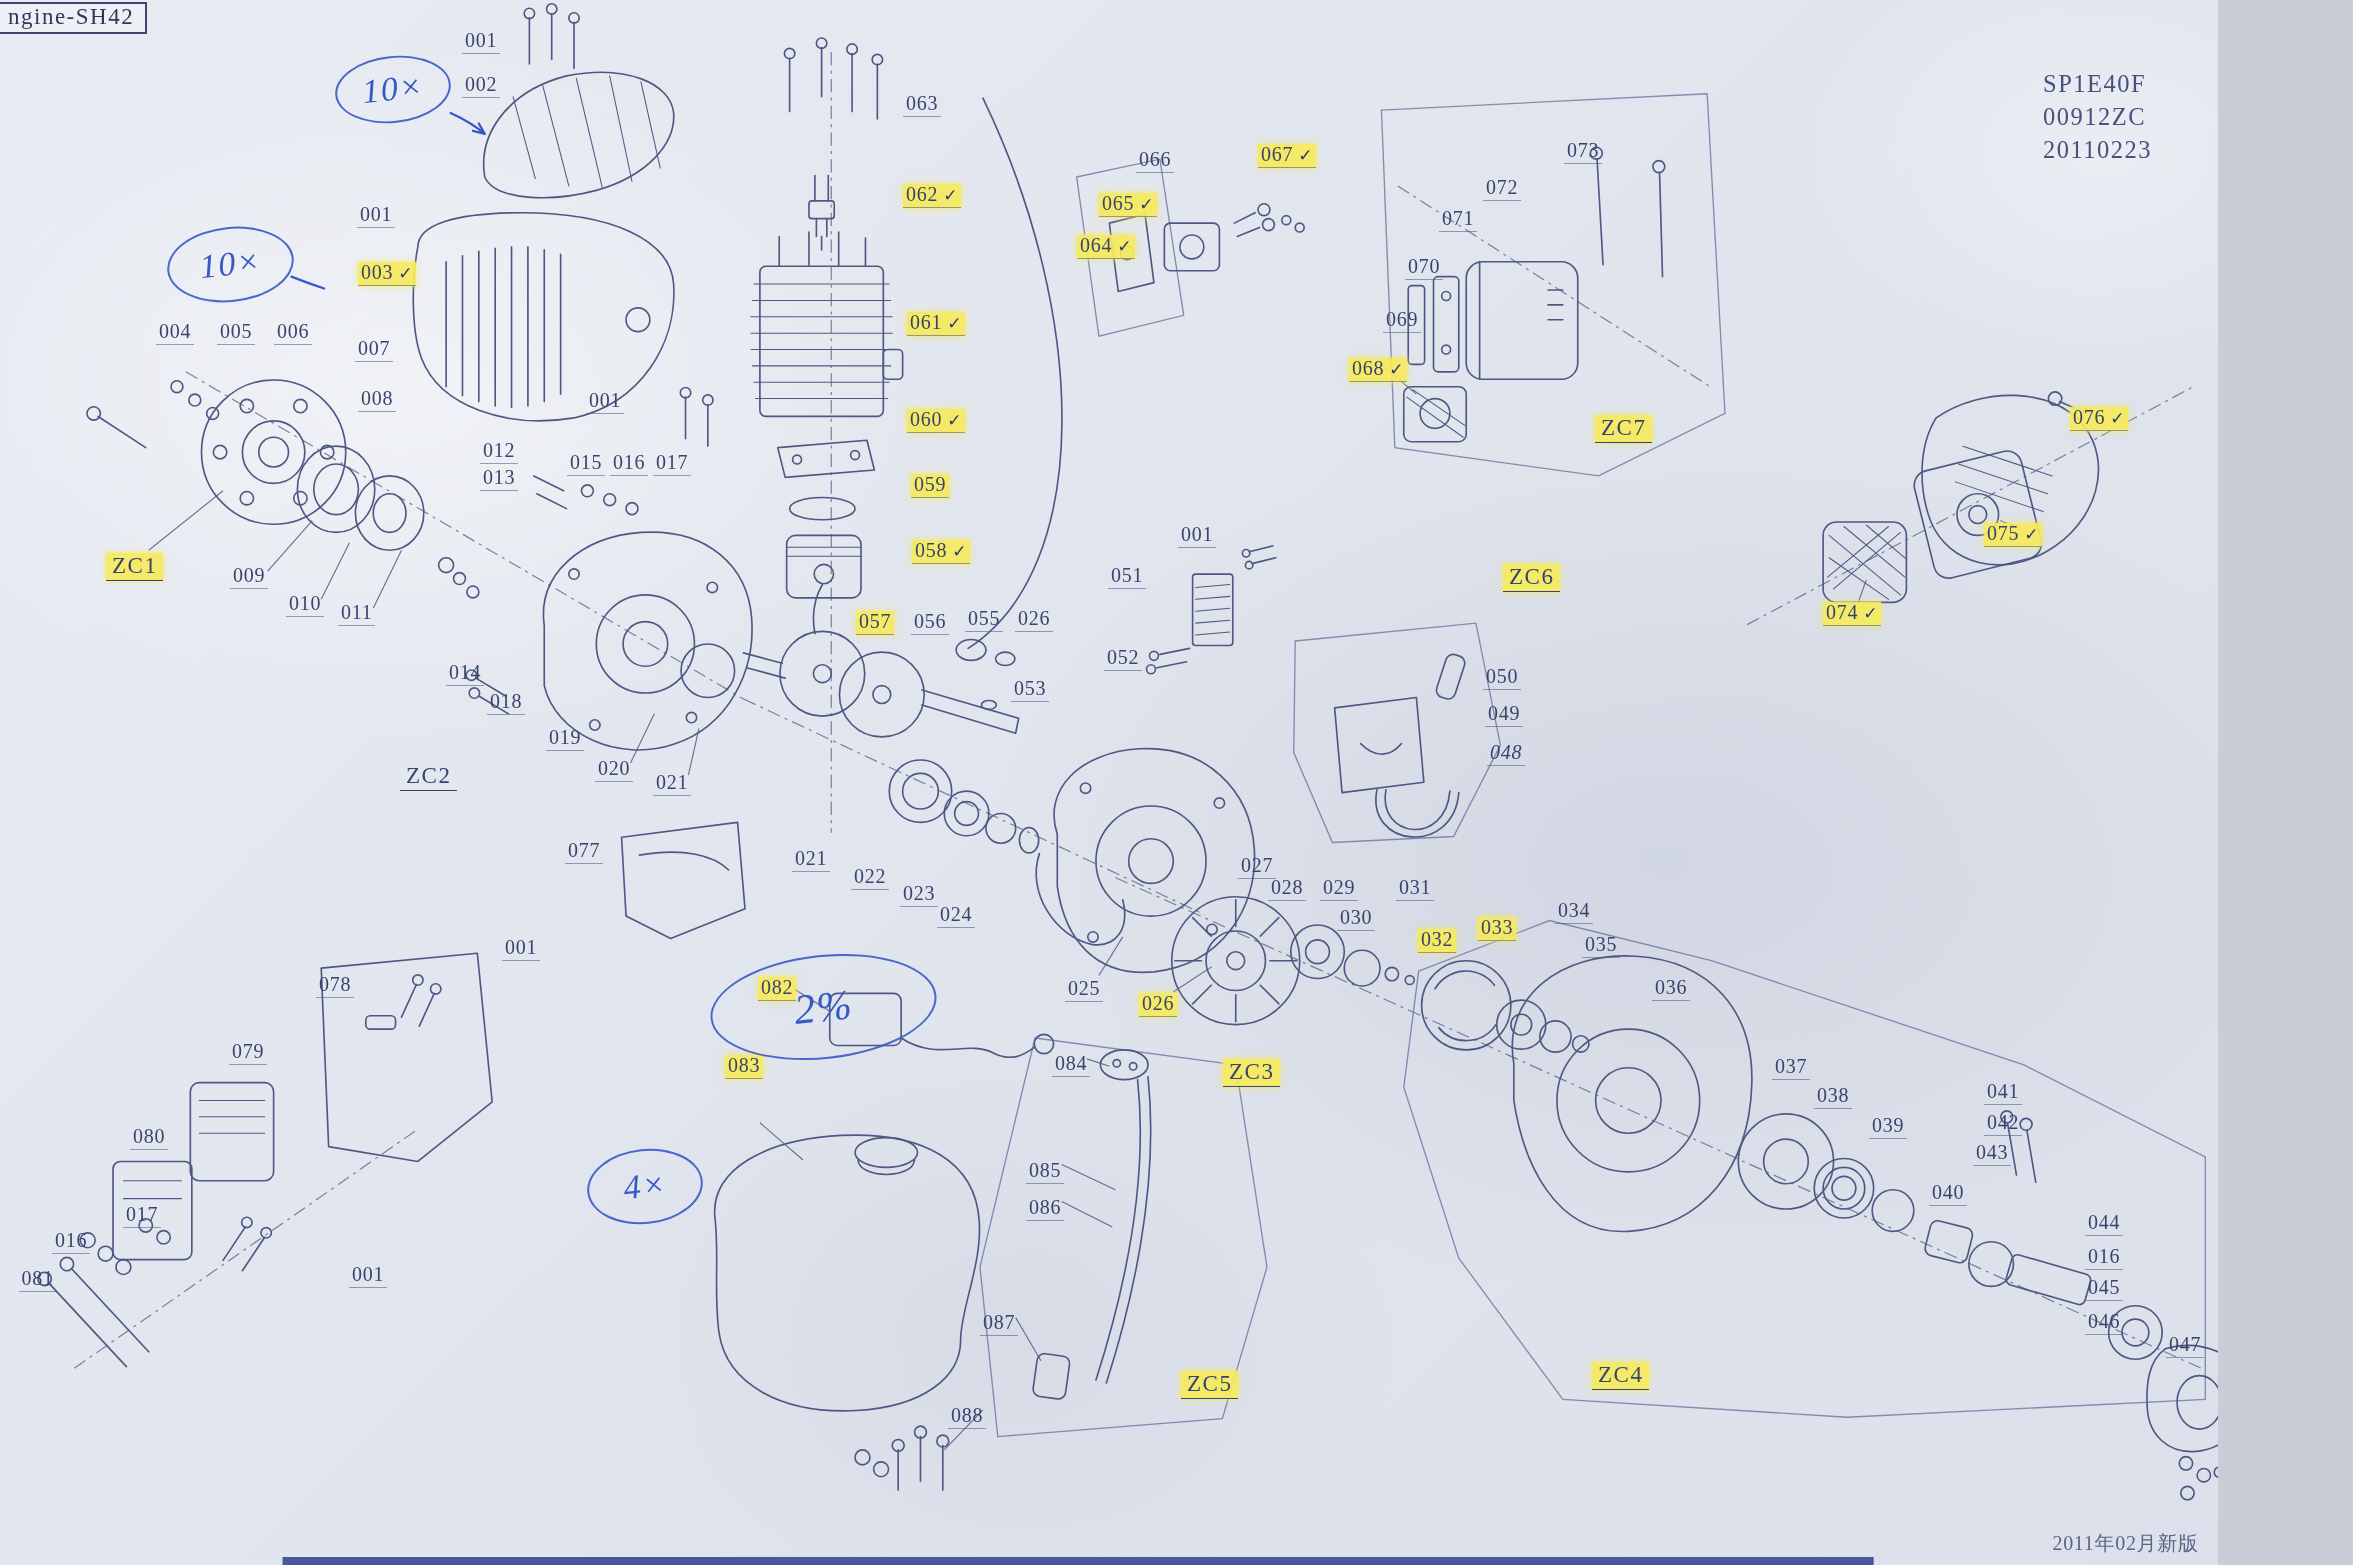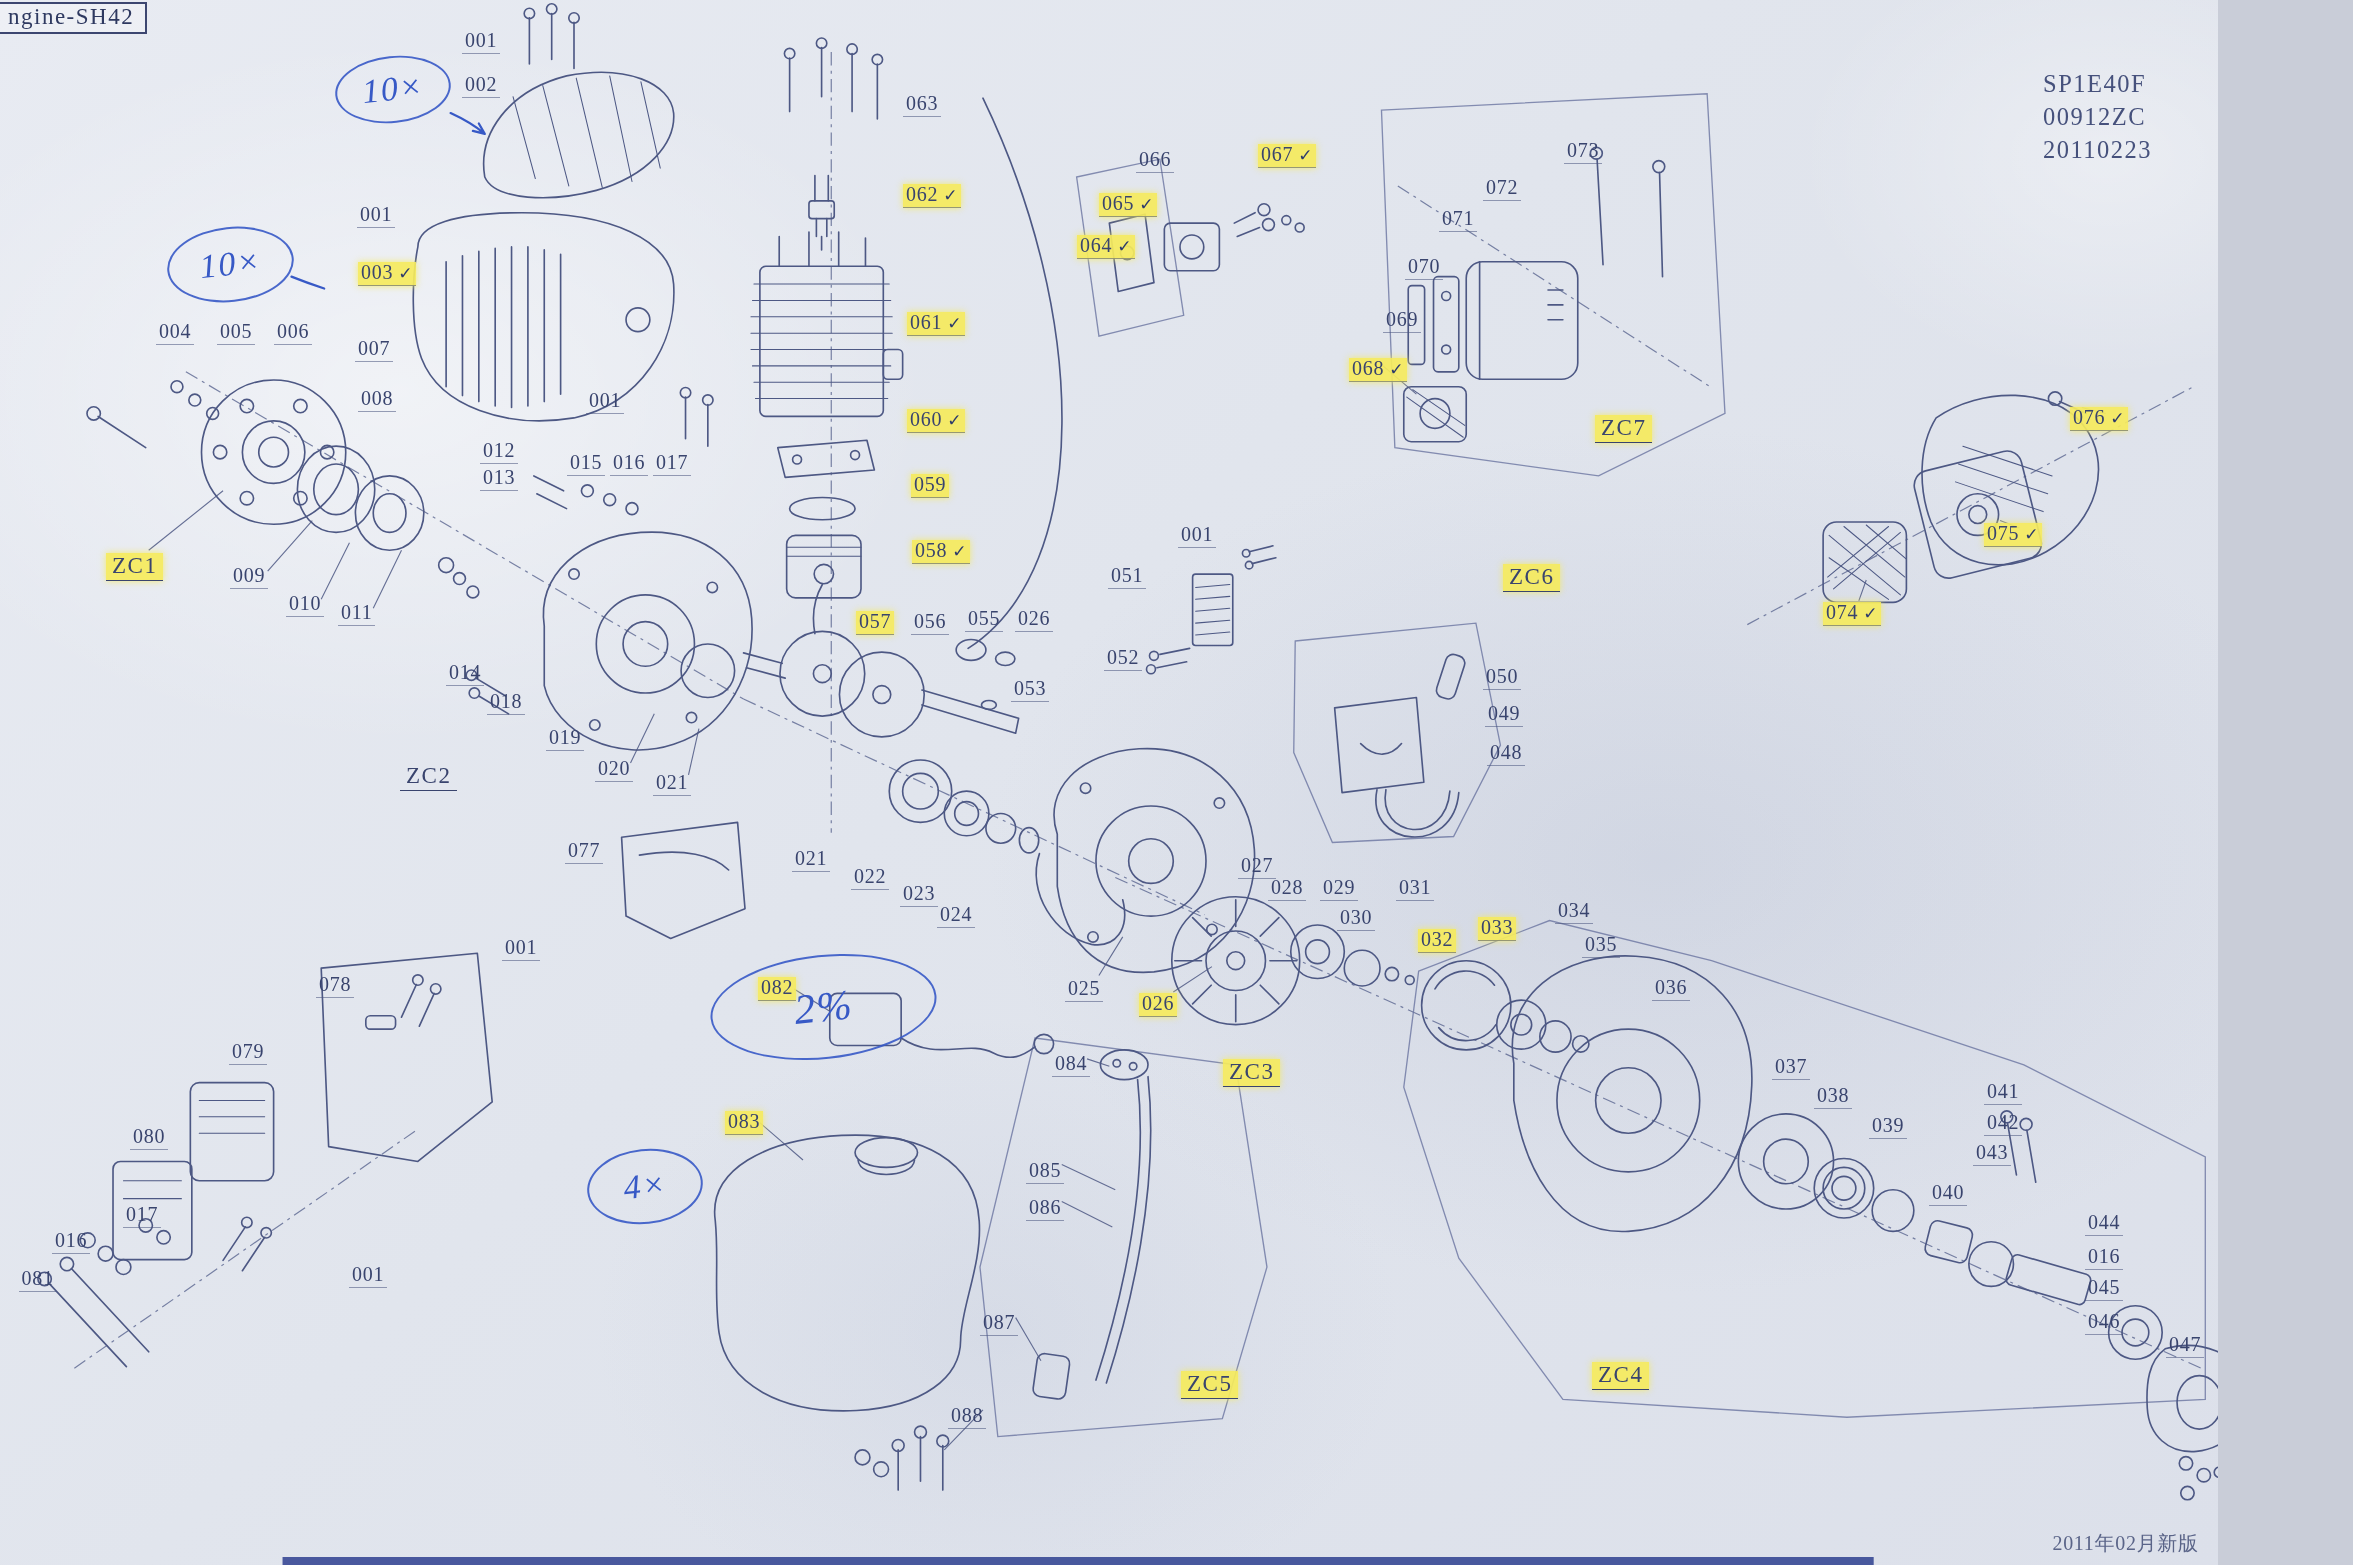--- a/index.html
+++ b/index.html
@@ -375,21 +375,21 @@
       <div class="lbl part" style="left: 565px; top: 840px;"><span>077</span></div>
       <div class="lbl part" style="left: 502px; top: 937px;"><span>001</span></div>
       <div class="lbl part hl" style="left: 758px; top: 977px;"><span>082</span></div>
       <div class="lbl part" style="left: 316px; top: 974px;"><span>078</span></div>
       <div class="lbl part" style="left: 229px; top: 1041px;"><span>079</span></div>
       <div class="lbl part" style="left: 130px; top: 1126px;"><span>080</span></div>
       <div class="lbl part" style="left: 123px; top: 1204px;"><span>017</span></div>
       <div class="lbl part" style="left: 52px; top: 1230px;"><span>016</span></div>
       <div class="lbl part" style="left: 18.6px; top: 1268px;"><span>081</span></div>
       <div class="lbl part" style="left: 349px; top: 1264px;"><span>001</span></div>
-      <div class="lbl part hl" style="left: 725px; top: 1111px;"><span>083</span></div>
+      <div class="lbl part hl" style="left: 725px; top: 1055px;"><span>083</span></div>
       <div class="lbl part" style="left: 1052px; top: 1053px;"><span>084</span></div>
       <div class="lbl part" style="left: 1026px; top: 1160px;"><span>085</span></div>
       <div class="lbl part" style="left: 1026px; top: 1197px;"><span>086</span></div>
       <div class="lbl part" style="left: 980px; top: 1312px;"><span>087</span></div>
       <div class="lbl part" style="left: 948px; top: 1405px;"><span>088</span></div>
       <div class="lbl part" style="left: 1136px; top: 149px;"><span>066</span></div>
       <div class="lbl part hl" style="left: 1258px; top: 144px;"><span>067</span><span class="check">✓</span></div>
       <div class="lbl part hl" style="left: 1099px; top: 193px;"><span>065</span><span class="check">✓</span></div>
       <div class="lbl part hl" style="left: 1077px; top: 235px;"><span>064</span><span class="check">✓</span></div>
       <div class="lbl part" style="left: 1178px; top: 524px;"><span>001</span></div>
@@ -402,21 +402,21 @@
       <div class="lbl part" style="left: 1396px; top: 877px;"><span>031</span></div>
       <div class="lbl part" style="left: 1065px; top: 978px;"><span>025</span></div>
       <div class="lbl part hl" style="left: 1139px; top: 993px;"><span>026</span></div>
       <div class="lbl part hl" style="left: 1418px; top: 929px;"><span>032</span></div>
       <div class="lbl part hl" style="left: 1478px; top: 917px;"><span>033</span></div>
       <div class="lbl part" style="left: 1555px; top: 900px;"><span>034</span></div>
       <div class="lbl part" style="left: 1582px; top: 934px;"><span>035</span></div>
       <div class="lbl part" style="left: 1652px; top: 977px;"><span>036</span></div>
       <div class="lbl part" style="left: 1483px; top: 666px;"><span>050</span></div>
       <div class="lbl part" style="left: 1485px; top: 703px;"><span>049</span></div>
-      <div class="lbl part" style="left: 1487px; top: 742px;"><span>048</span></div>
+      <div class="lbl part" style="left: 1487px; top: 742px; font-style: italic;"><span>048</span></div>
       <div class="lbl part" style="left: 1772px; top: 1056px;"><span>037</span></div>
       <div class="lbl part" style="left: 1814px; top: 1085px;"><span>038</span></div>
       <div class="lbl part" style="left: 1869px; top: 1115px;"><span>039</span></div>
       <div class="lbl part" style="left: 1929px; top: 1148px; margin-top: 34px;"><span>040</span></div>
       <div class="lbl part" style="left: 1984px; top: 1081px;"><span>041</span></div>
       <div class="lbl part" style="left: 1984px; top: 1112px;"><span>042</span></div>
       <div class="lbl part" style="left: 1973px; top: 1142px;"><span>043</span></div>
       <div class="lbl part" style="left: 2085px; top: 1212px;"><span>044</span></div>
       <div class="lbl part" style="left: 2085px; top: 1246px;"><span>016</span></div>
       <div class="lbl part" style="left: 2085px; top: 1277px;"><span>045</span></div>

